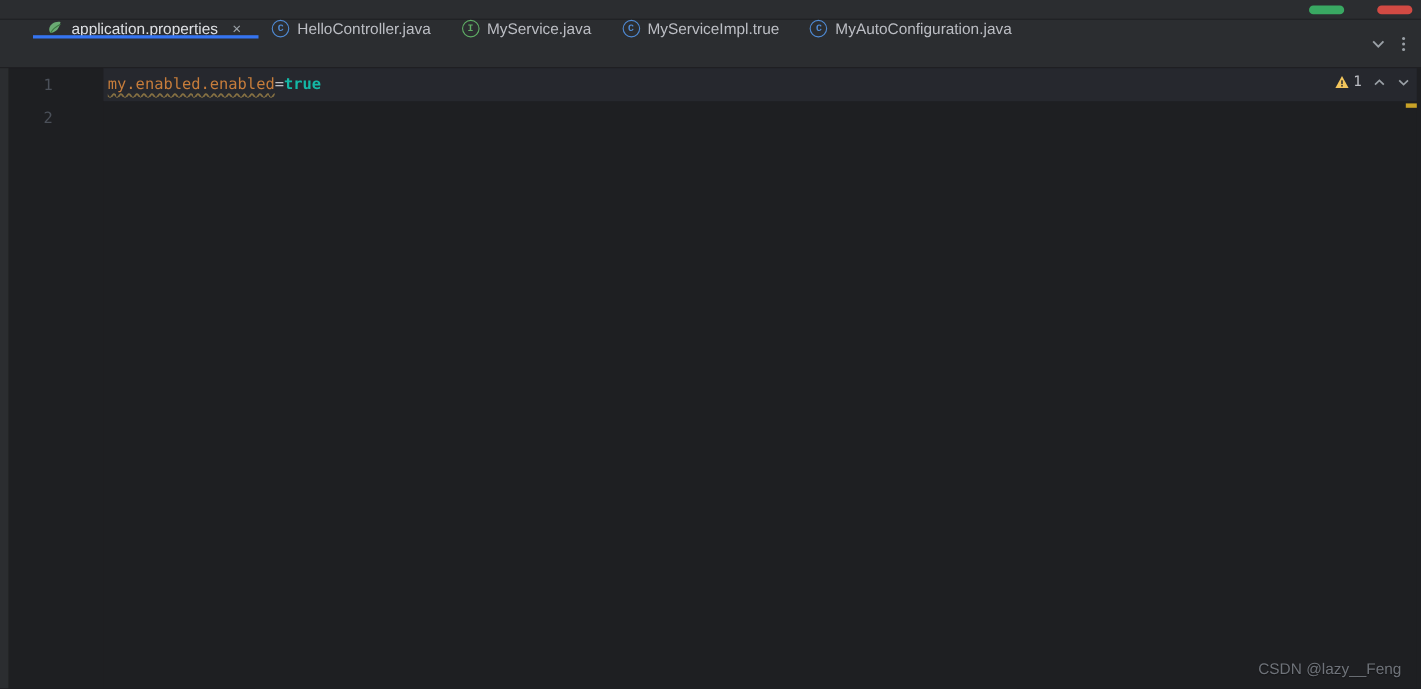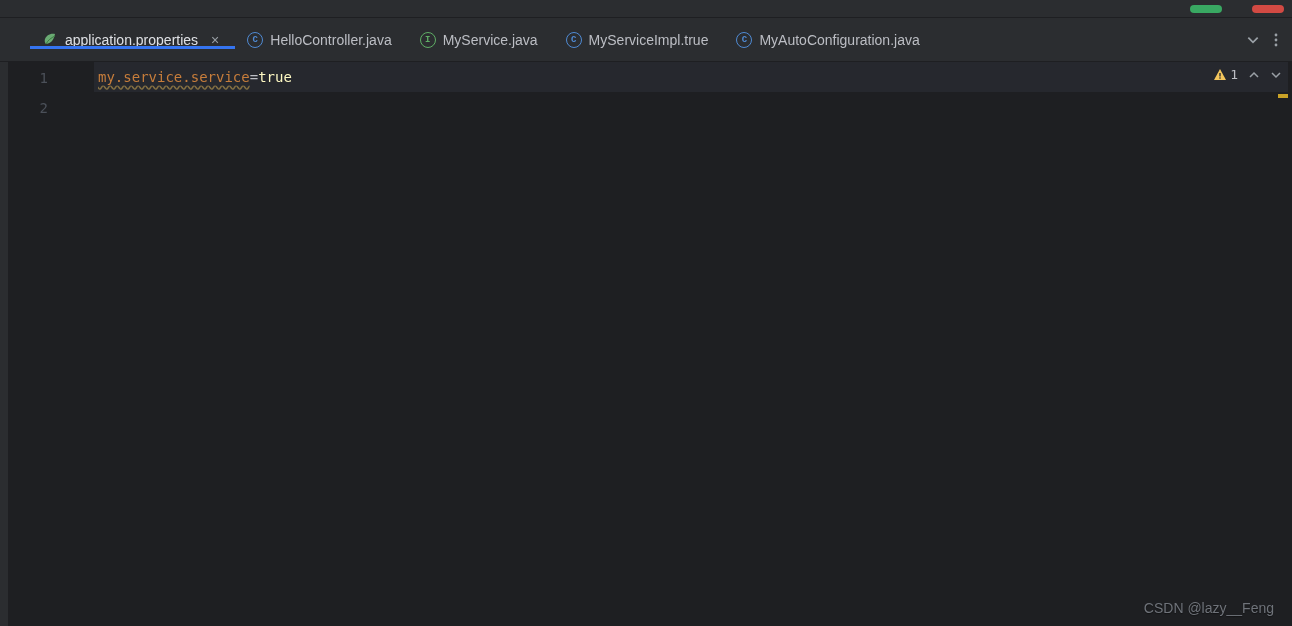--- a/index.html
+++ b/index.html
@@ -17,21 +17,21 @@
     display: flex;
     align-items: center;
     justify-content: flex-end;
     padding: 0 8px;
   }
   .pill { height: 8px; border-radius: 4px; margin-left: 8px; }
   .pill.green { width: 32px; background: #39a862; }
   .pill.red { width: 32px; background: #d24a43; margin-left: 30px; }
   .tab-bar {
     display: flex;
-    align-items: center;
+    align-items: flex-start;
     background: #2b2d30;
     height: 44px;
     border-bottom: 1px solid #1e1f22;
     padding-left: 30px;
     position: relative;
   }
   .tab {
     display: flex;
     align-items: center;
     padding: 0 16px 0 12px;
@@ -104,21 +104,21 @@
     padding-left: 4px;
   }
   .prop-key {
     color: #c77d3b;
     text-decoration-line: underline;
     text-decoration-style: wavy;
     text-decoration-color: #857042;
     text-underline-offset: 3px;
   }
   .prop-eq { color: #bcbec4; }
-  .prop-val { color: #fef9c3; }
+  .prop-val { color: #14b8a6; font-weight: bold; }
   .status-inline {
     position: absolute;
     right: 6px; top: 5px;
     display: flex;
     align-items: center;
     gap: 10px;
     color: #bcbec4;
     font-size: 13px;
   }
   .warn-badge { display: flex; align-items: center; gap: 3px; }
@@ -199,21 +199,21 @@
 
 <div class="left-strip"></div>
 
 <div class="editor-wrap">
   <div class="gutter">
     <div class="ln ln1">1</div>
     <div class="ln ln2">2</div>
   </div>
   <div class="code-area">
     <div class="code-line1">
-      <span class="prop-key">my.service.service</span>
+      <span class="prop-key">my.enabled.enabled</span>
         <span class="prop-eq">=</span>
         <span class="prop-val">true</span>
     </div>
 
     <div class="status-inline">
       <span class="warn-badge">
         <span class="warn-tri">
           <svg width="14" height="14" viewBox="0 0 14 14">
               <path d="M7 1l6 11H1z" fill="#f2c55c"></path>
               <rect x="6.3" y="5" width="1.4" height="3.5" fill="#2b2d30"></rect>

